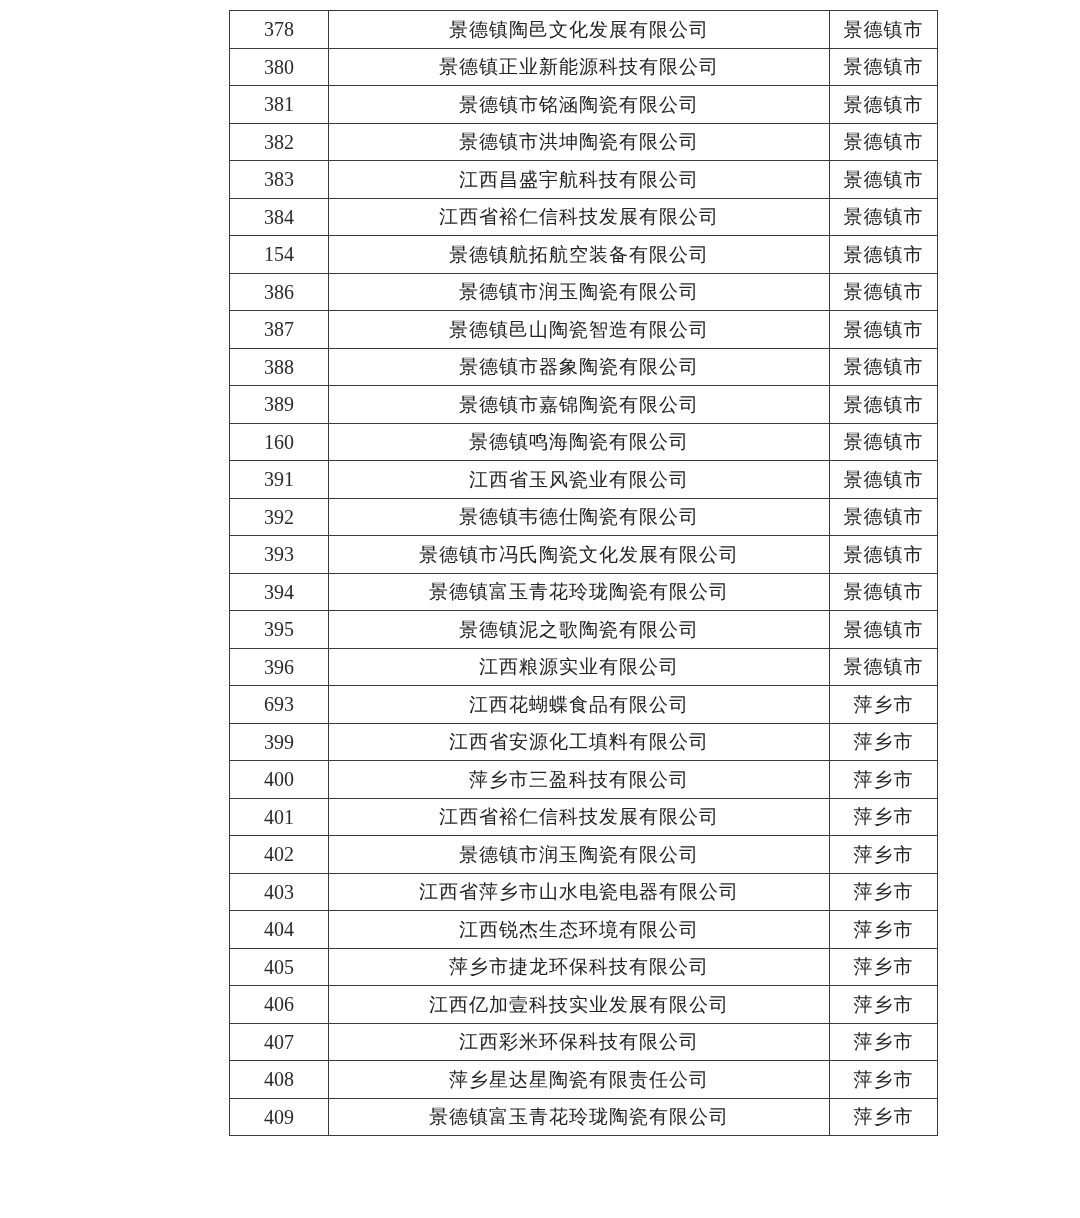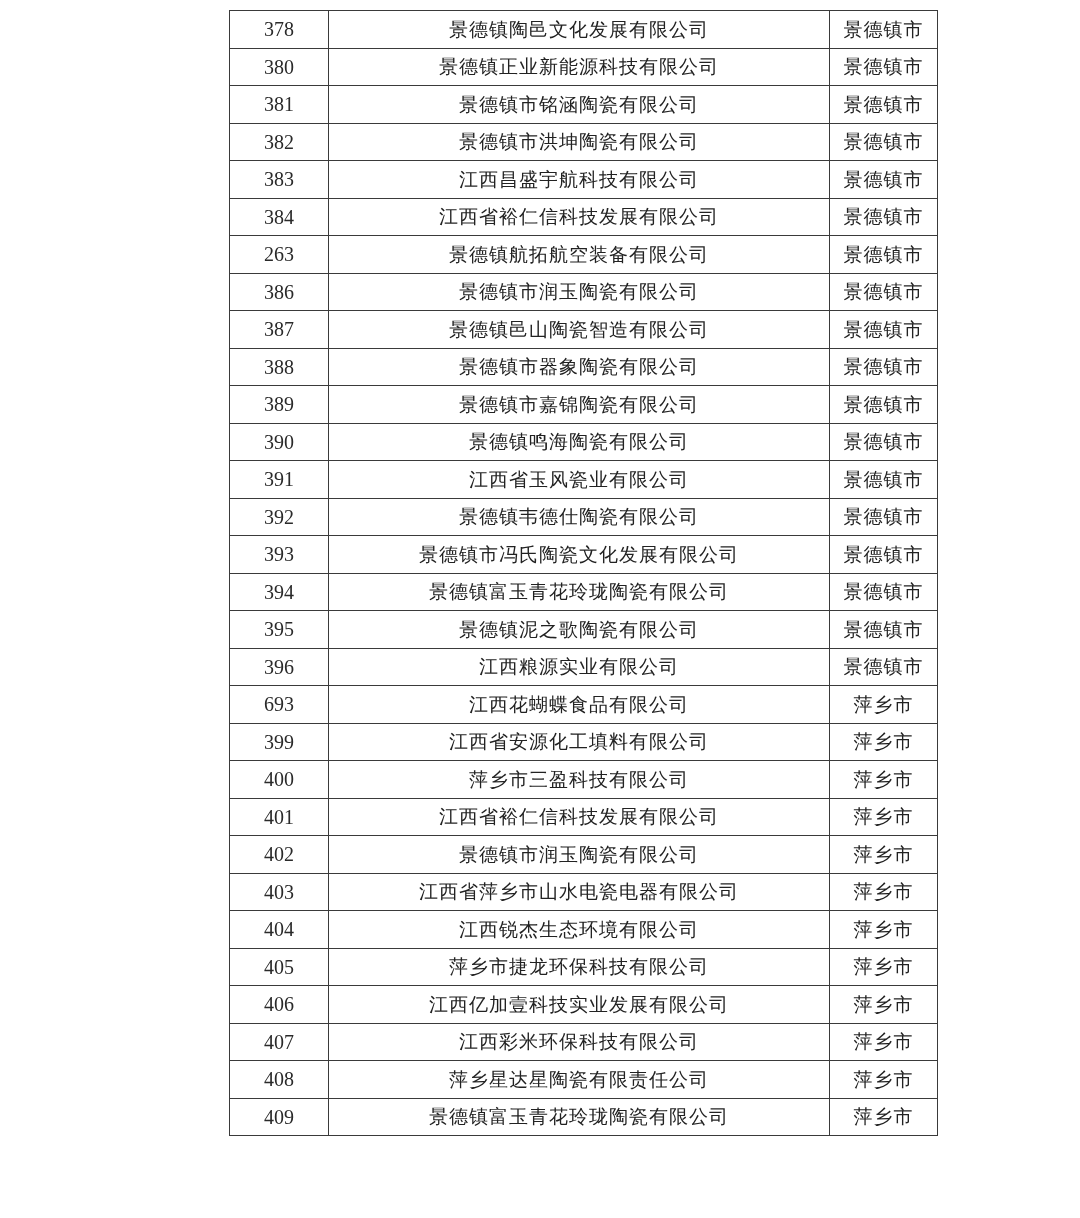--- a/index.html
+++ b/index.html
@@ -84,21 +84,21 @@
           <td class="num">383</td>
           <td class="name">江西昌盛宇航科技有限公司</td>
           <td class="city">景德镇市</td>
         </tr>
       <tr>
           <td class="num">384</td>
           <td class="name">江西省裕仁信科技发展有限公司</td>
           <td class="city">景德镇市</td>
         </tr>
       <tr>
-          <td class="num">263</td>
+          <td class="num">154</td>
           <td class="name">景德镇航拓航空装备有限公司</td>
           <td class="city">景德镇市</td>
         </tr>
       <tr>
           <td class="num">386</td>
           <td class="name">景德镇市润玉陶瓷有限公司</td>
           <td class="city">景德镇市</td>
         </tr>
       <tr>
           <td class="num">387</td>
@@ -109,21 +109,21 @@
           <td class="num">388</td>
           <td class="name">景德镇市器象陶瓷有限公司</td>
           <td class="city">景德镇市</td>
         </tr>
       <tr>
           <td class="num">389</td>
           <td class="name">景德镇市嘉锦陶瓷有限公司</td>
           <td class="city">景德镇市</td>
         </tr>
       <tr>
-          <td class="num">390</td>
+          <td class="num">160</td>
           <td class="name">景德镇鸣海陶瓷有限公司</td>
           <td class="city">景德镇市</td>
         </tr>
       <tr>
           <td class="num">391</td>
           <td class="name">江西省玉风瓷业有限公司</td>
           <td class="city">景德镇市</td>
         </tr>
       <tr>
           <td class="num">392</td>

